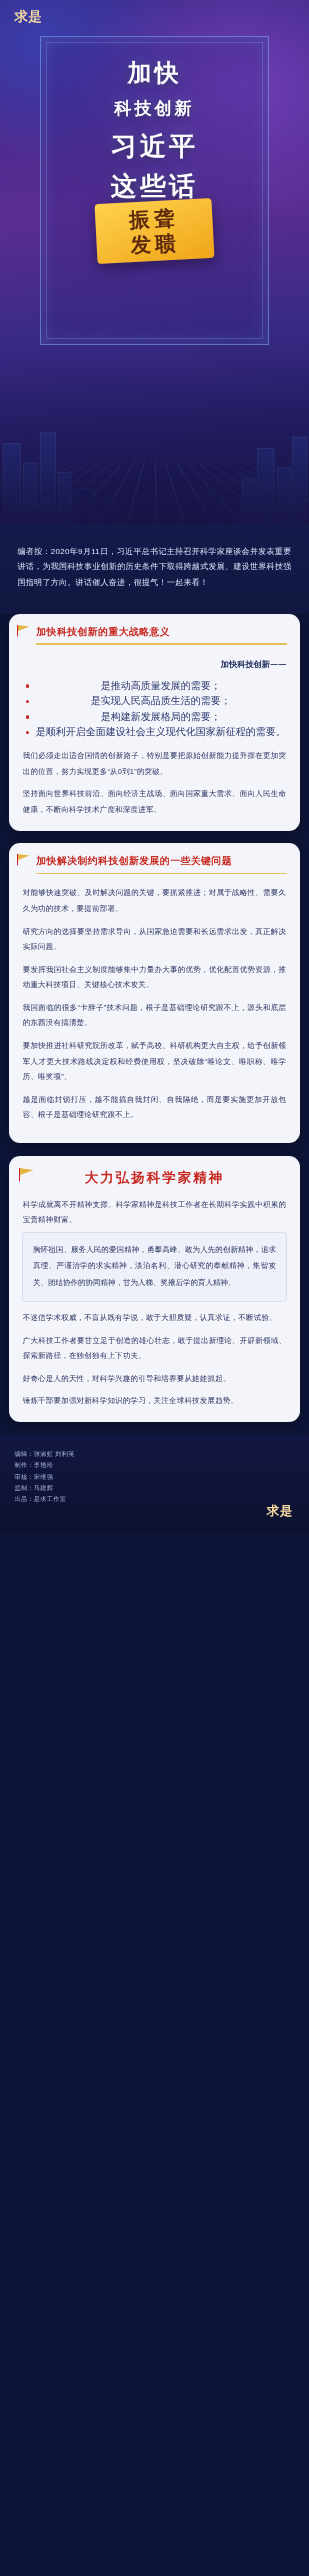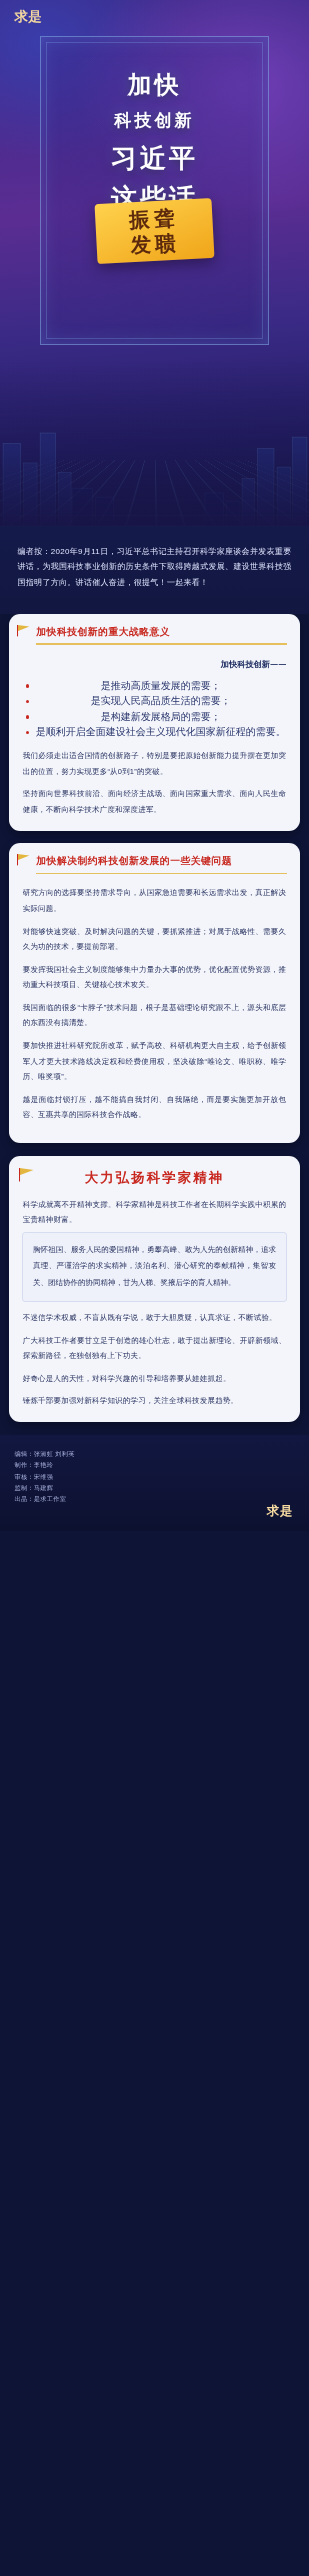--- a/index.html
+++ b/index.html
@@ -59,21 +59,20 @@
   }
   .hero-title {
     position: absolute;
     left: 0; right: 0; top: 56px;
     text-align: center;
     color: #fff;
     font-family: "DejaVu Serif", "Liberation Serif", serif;
     font-weight: 700;
     letter-spacing: 3.1px;
     text-shadow: 0 2.1px 9.3px rgba(0,0,0,0.55), 0 0 13.4px rgba(140,190,255,0.45);
-    margin-top: 12px;
   }
   .hero-title .l1 { font-size: 24px; line-height: 34px; }
   .hero-title .l2 { font-size: 17px; line-height: 36px; }
   .hero-title .l3 {
     font-size: 26px; line-height: 40px;
     color: #ffffff;
   }
   .hero-stamp {
     position: absolute;
     left: 96px; top: 201px;
@@ -301,26 +300,26 @@
   <div class="sec-head">
     <svg class="flag" viewBox="0 0 26 26">
       <polygon points="1,2 24,5 1,14" fill="#e3b63f"></polygon>
       <rect x="0" y="2" width="2" height="22" fill="#c8281f"></rect>
     </svg>
     <h2>加快解决制约科技创新发展的一些关键问题</h2>
     <div class="underline"></div>
   </div>
   <div class="sec-body">
     <ol class="num-list">
+      <li>对能够快速突破、及时解决问题的关键，要抓紧推进；对属于战略性、需要久久为功的技术，要提前部署。</li>
       <li>研究方向的选择要坚持需求导向，从国家急迫需要和长远需求出发，真正解决实际问题。</li>
-      <li>对能够快速突破、及时解决问题的关键，要抓紧推进；对属于战略性、需要久久为功的技术，要提前部署。</li>
       <li>要发挥我国社会主义制度能够集中力量办大事的优势，优化配置优势资源，推动重大科技项目、关键核心技术攻关。</li>
       <li>我国面临的很多“卡脖子”技术问题，根子是基础理论研究跟不上，源头和底层的东西没有搞清楚。</li>
       <li>要加快推进社科研究院所改革，赋予高校、科研机构更大自主权，给予创新领军人才更大技术路线决定权和经费使用权，坚决破除“唯论文、唯职称、唯学历、唯奖项”。</li>
-      <li>越是面临封锁打压，越不能搞自我封闭、自我隔绝，而是要实施更加开放包容、互惠共享的国际科技合作战略。</li>
+      <li>越是面临封锁打压，越不能搞自我封闭、自我隔绝，而是要实施更加开放包容、根子是基础理论研究跟不上。</li>
     </ol>
   </div>
 </div>
 
 <div class="section">
   <div class="spirit-head">
     <svg class="spirit-flag" viewBox="0 0 30 30">
       <polygon points="1,2 28,6 1,16" fill="#e3b63f"></polygon>
       <rect x="0" y="2" width="2" height="26" fill="#c8281f"></rect>
     </svg>

